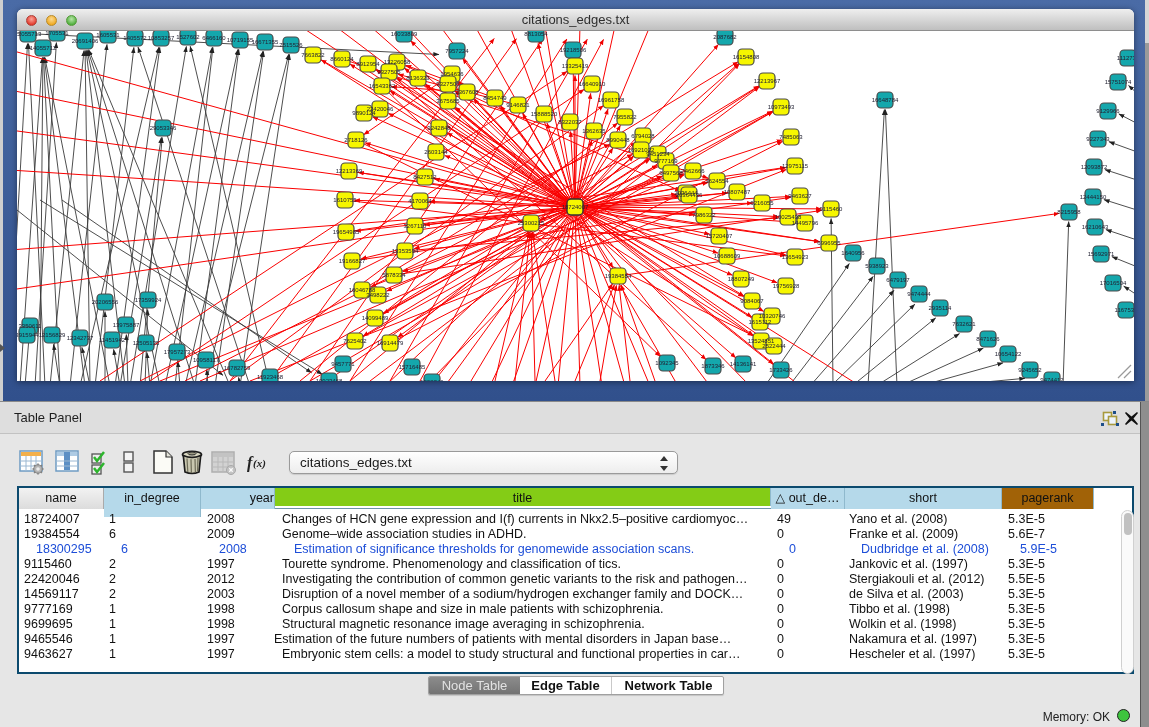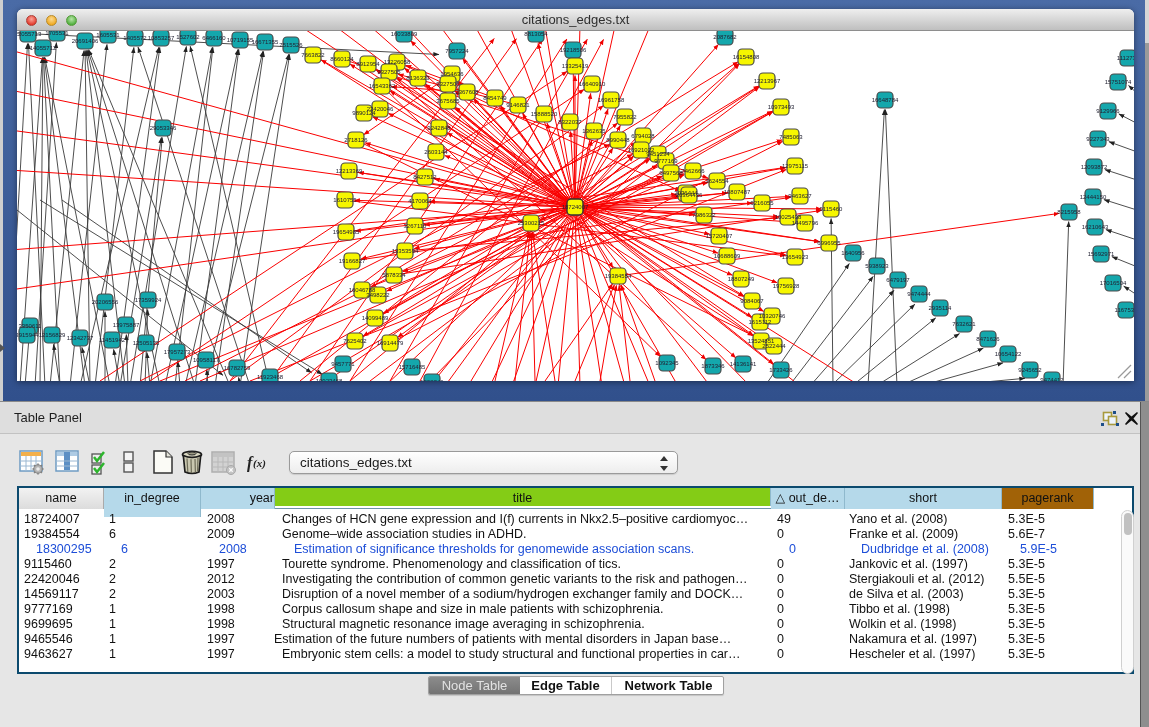--- a/index.html
+++ b/index.html
@@ -737,14 +737,18 @@
    </div>
  </div>
 
  <div class="abs" style="left:428px;top:274px;width:296px;height:19px;border:1px solid #a0a0a0;border-radius:2px;background:#fff;font-size:13px;overflow:hidden;box-shadow:0 1px 1px rgba(0,0,0,.15)">
    <div class="abs" style="left:0;top:0;width:91px;height:19px;background:linear-gradient(#8c8c8c,#707070);color:#e2e2e2;text-align:center;line-height:18px">Node Table</div>
    <div class="abs" style="left:91px;top:0;width:91px;height:19px;color:#111;text-align:center;line-height:18px;font-weight:bold">Edge Table</div>
    <div class="abs" style="left:182px;top:0;width:1px;height:19px;background:#c9c9c9"></div>
    <div class="abs" style="left:183px;top:0;width:113px;height:19px;color:#111;text-align:center;line-height:18px;font-weight:bold">Network Table</div>
  </div>
 
+ <div class="abs" style="left:0;top:299px;width:1149px;height:27px">
+   <div class="abs" style="right:39px;top:9px;font-size:12px;color:#222">Memory: OK</div>
+   <div class="abs" style="left:1117px;top:8px;width:13px;height:13px;border-radius:50%;background:#3ec43e;border:1.5px solid #222"></div>
+ </div>
  <div class="abs" style="left:1140px;top:0;width:1px;height:326px;background:#555"></div>
  <div class="abs" style="left:1141px;top:0;width:8px;height:326px;background:#8e8e8e"></div>
 </div>
 </body></html>

